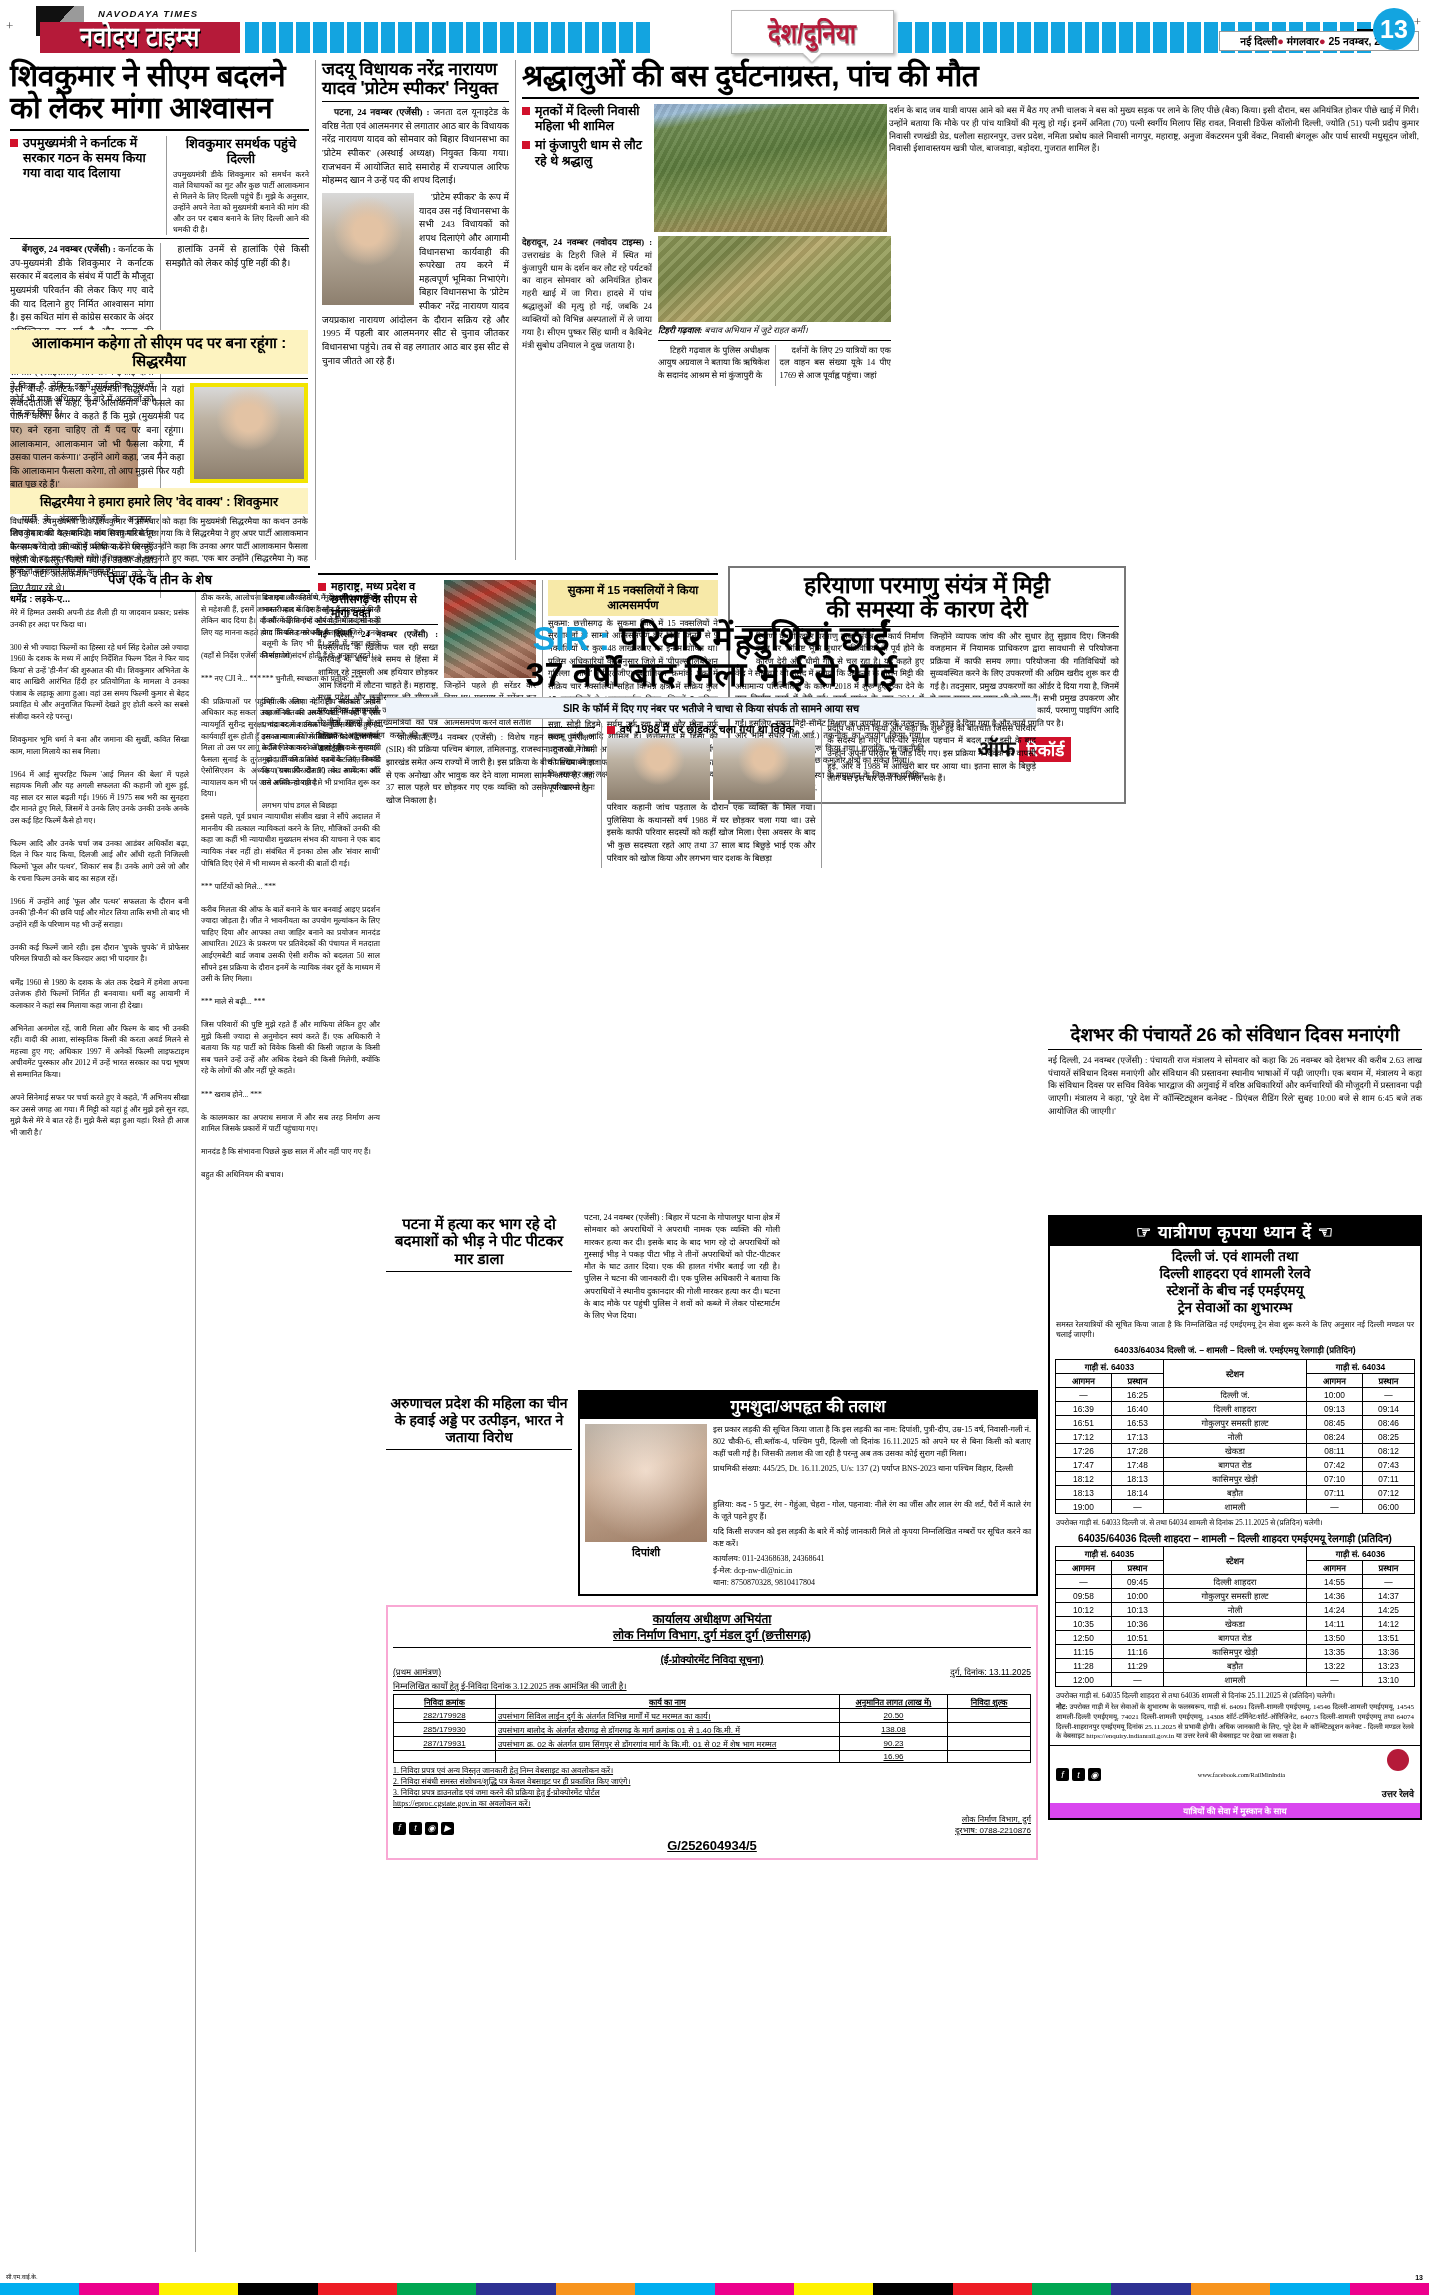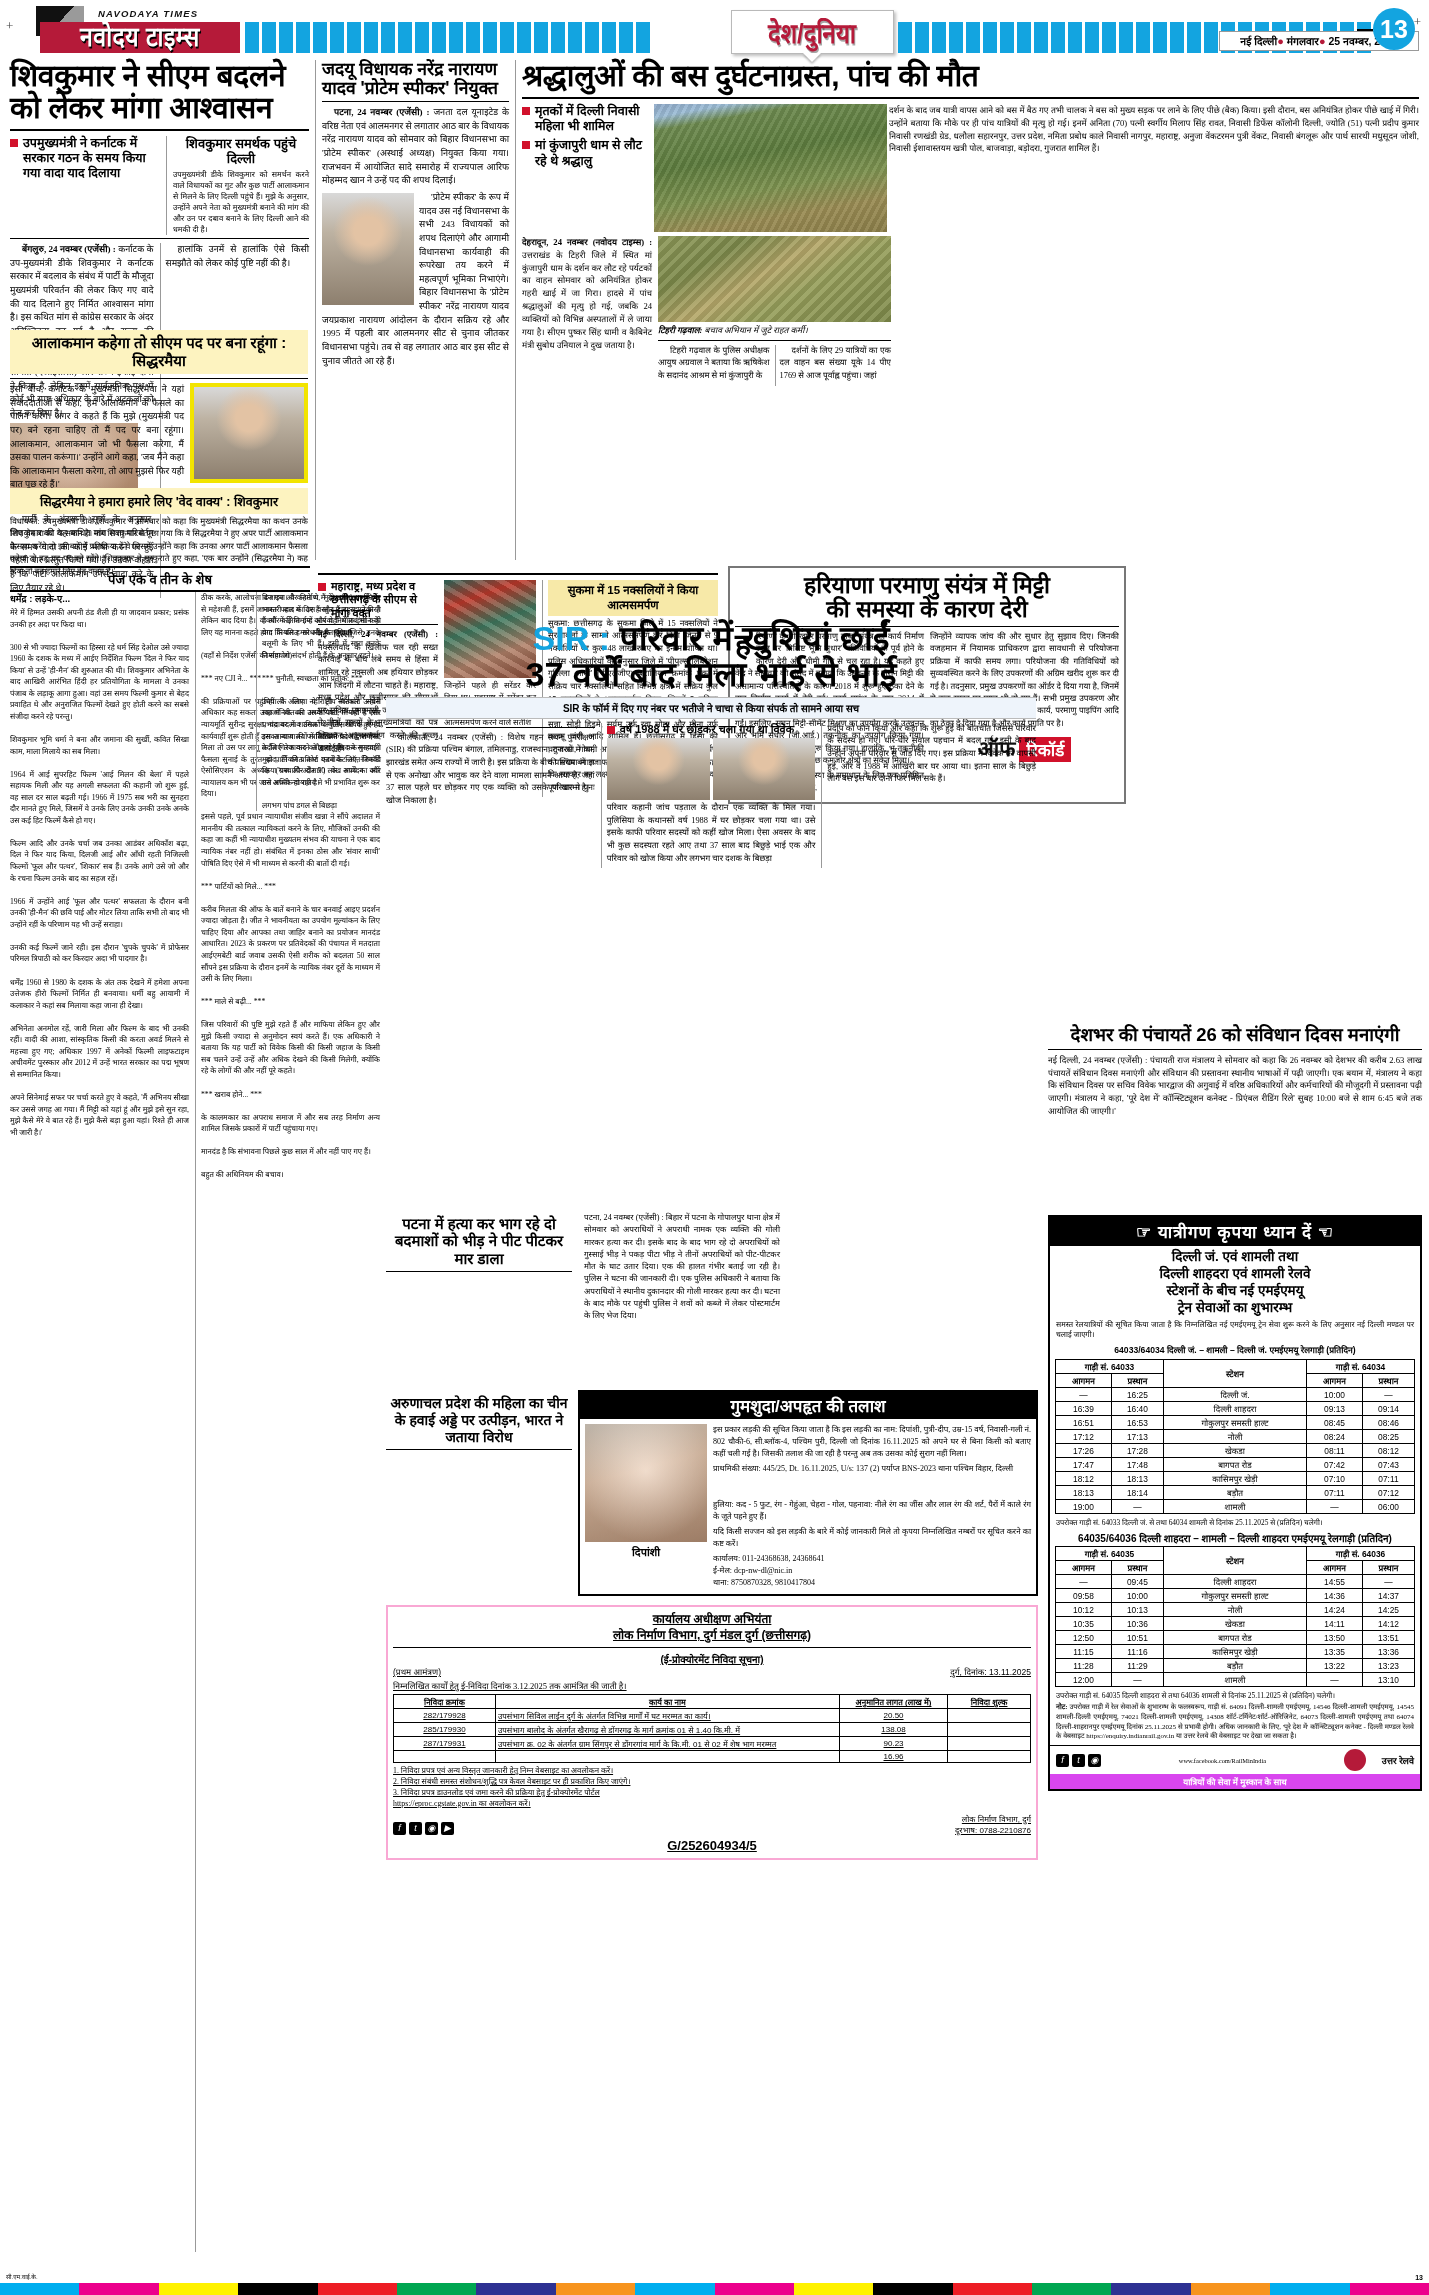--- a/index.html
+++ b/index.html
@@ -794,21 +794,21 @@
       <b>नोट:</b>
       <span>उपरोक्त गाड़ी में रेल सेवाओं के शुभारम्भ के फलस्वरूप, गाड़ी सं. 64091 दिल्ली-शामली एमईएमयू, 14546 दिल्ली-शामली एमईएमयू, 14545 शामली-दिल्ली एमईएमयू, 74021 दिल्ली-शामली एमईएमयू, 14308 शॉर्ट-टर्मिनेट/शॉर्ट-ऑरिजिनेट, 64073 दिल्ली-शामली एमईएमयू तथा 64074 दिल्ली-शाहरानपुर एमईएमयू दिनांक 25.11.2025 से प्रभावी होगी। अधिक जानकारी के लिए, 'पूरे देश में' कॉन्स्टिट्यूशन कनेक्ट - दिल्ली मण्डल रेलवे के वेबसाइट https://enquiry.indianrail.gov.in या उत्तर रेलवे की वेबसाइट पर देखा जा सकता है।</span>
     </div>
     <div style="display:flex;align-items:center;justify-content:space-between;padding:3px 6px;border-top:1px solid #000;">
       <div class="social">
         <i>f</i>
         <i>t</i>
         <i>◉</i>
       </div>
       <div style="font-size:6.4px;">www.facebook.com/RailMinIndia</div>
-      <div style="display:flex;align-items:center;gap:16px;">
+      <div style="display:flex;align-items:center;gap:16px;flex-direction:column;">
         <div style="width:22px;height:22px;border-radius:50%;background:#b51a39;"></div>
         <div style="font-family:'Liberation Sans',sans-serif;font-weight:bold;font-size:9px;">उत्तर रेलवे</div>
       </div>
     </div>
     <div style="background:#d946ef;color:#fff;text-align:center;font-family:'Liberation Sans',sans-serif;
                 font-weight:bold;font-size:8.5px;padding:2px 0;">यात्रियों की सेवा में मुस्कान के साथ</div>
   </div>
 
   <div class="footer-strip">
     <i style="background:#00aeef;"></i>

